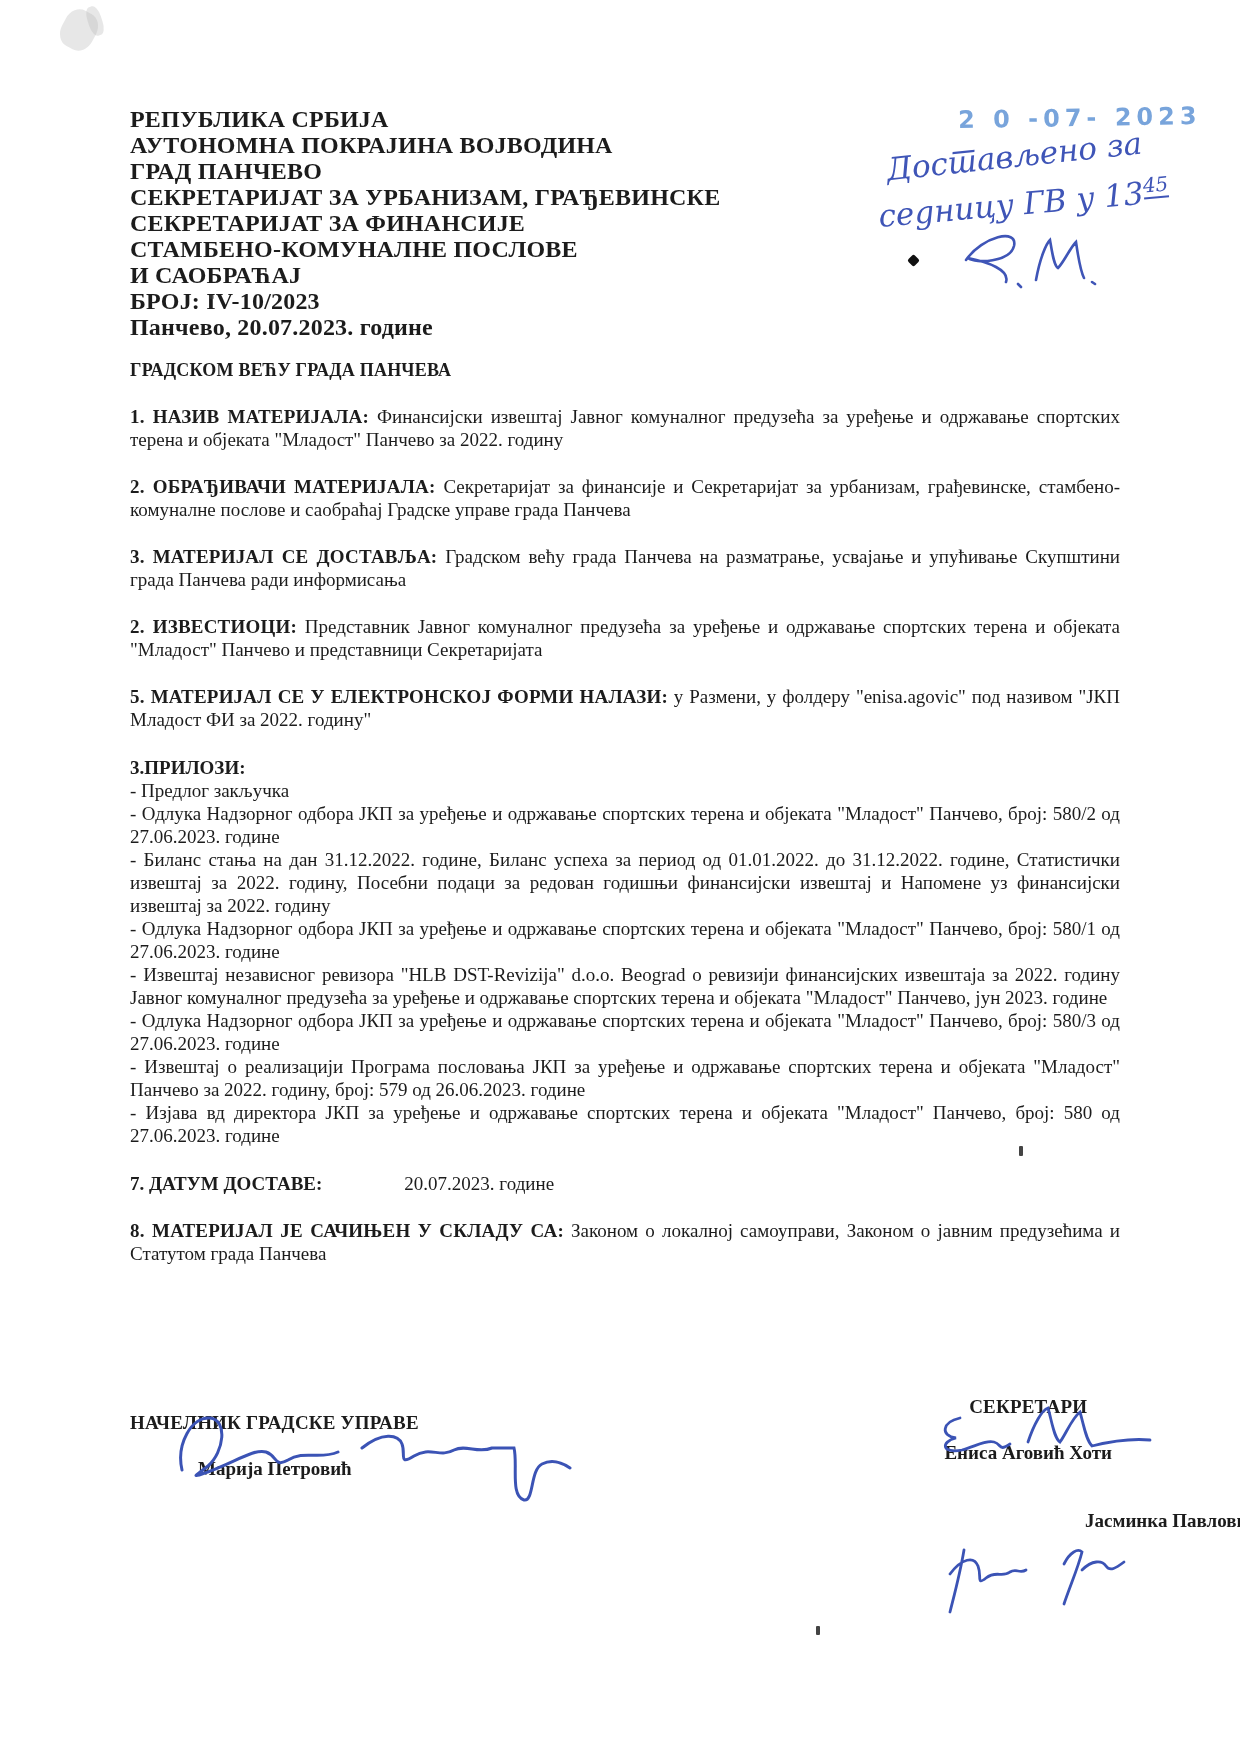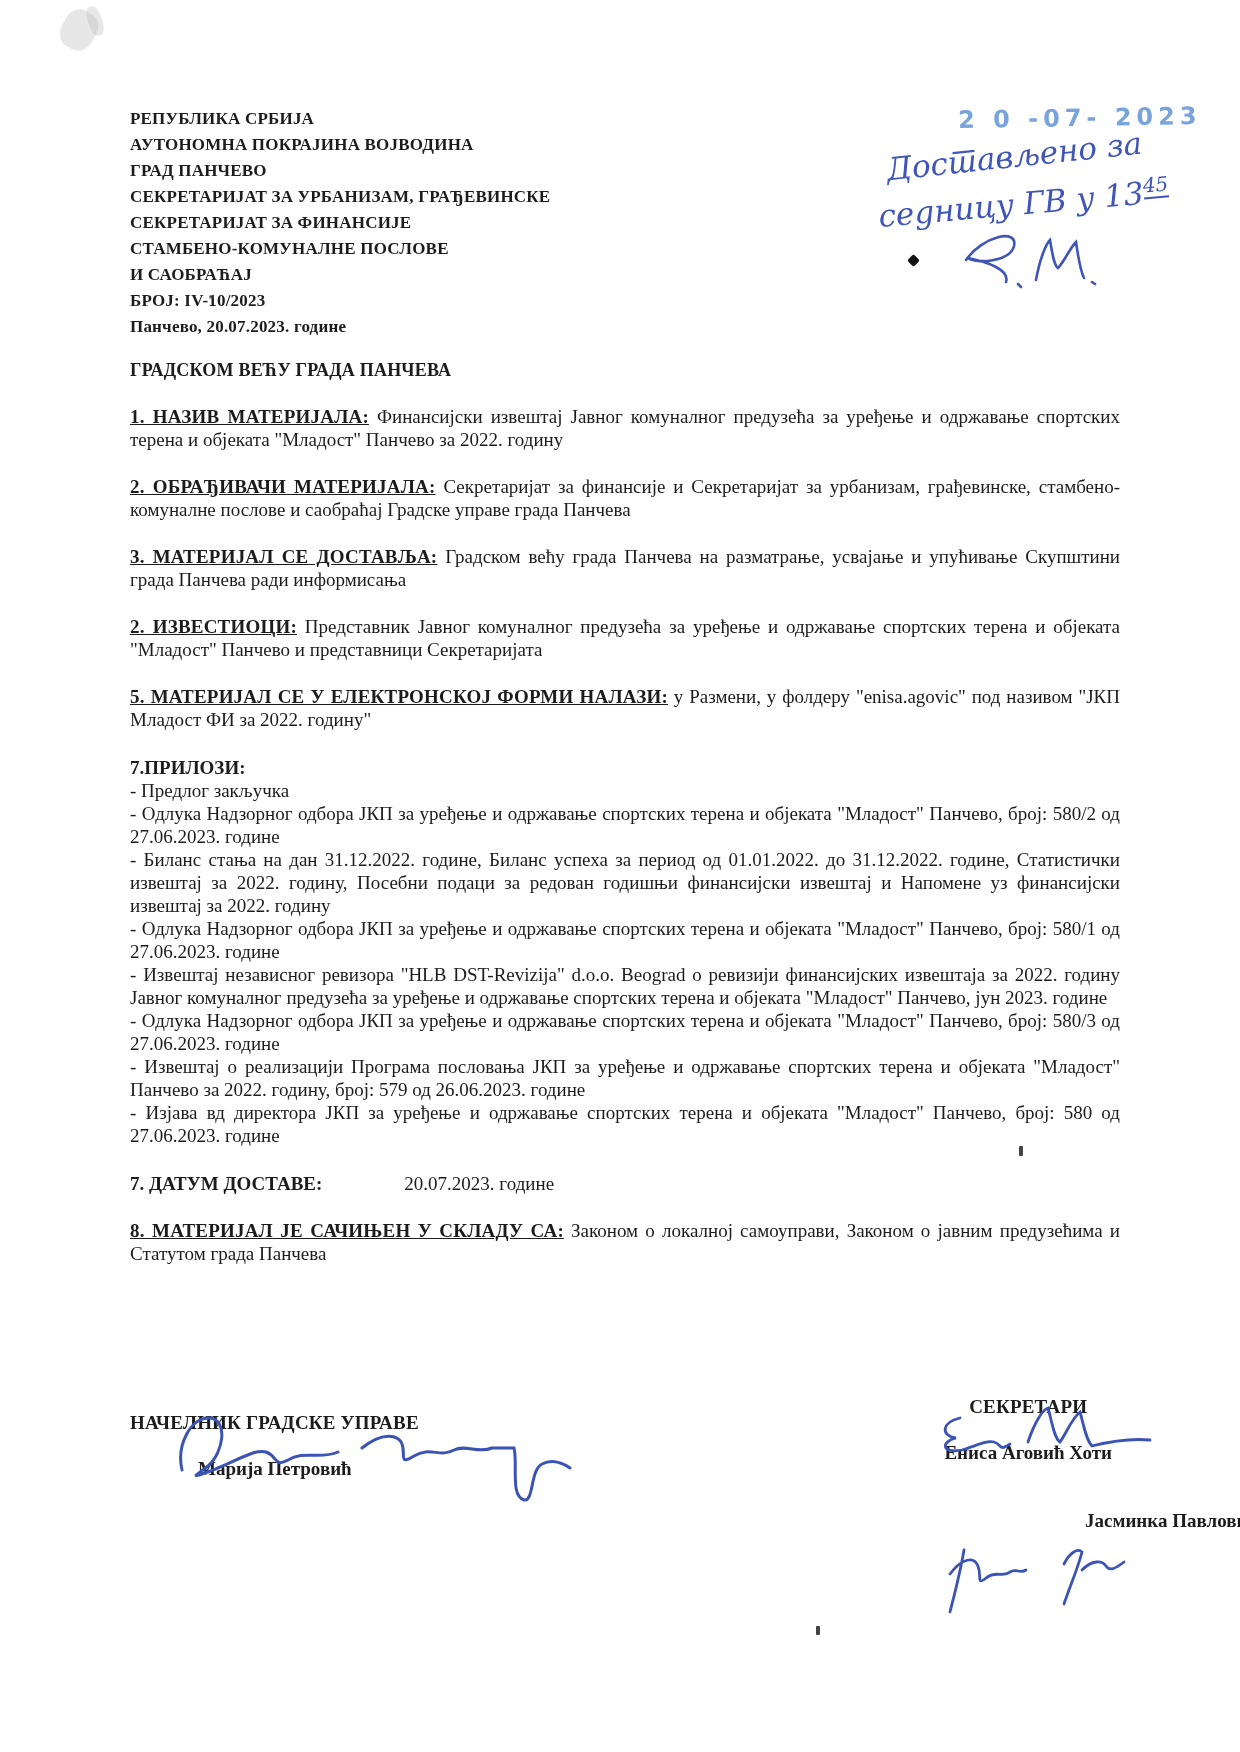--- a/index.html
+++ b/index.html
@@ -9,24 +9,24 @@
     width:1240px; height:1752px;
     background:#ffffff;
     font-family:"Liberation Serif", serif;
     color:#1c1c1c;
     overflow:hidden;
     margin:0 auto;
   }
   .content {
     position:absolute; left:130px; top:106px; width:990px;
   }
-  .hdr-line { font-weight:bold; font-size:17px; line-height:26px; letter-spacing:.2px; }
+  .hdr-line { font-weight:bold; font-size:24px; line-height:26px; letter-spacing:.2px; }
   .recipient { font-weight:bold; font-size:18px; margin-top:20px; letter-spacing:.2px; }
   .para { font-size:19px; line-height:23px; text-align:justify; margin-top:24px; }
-  .para b { letter-spacing:.2px;text-decoration:underline; }
+  .para b { letter-spacing:.2px; }
   .att-title { font-weight:bold; font-size:19px; margin-top:26px; }
   .att-item { font-size:19px; line-height:23px; text-align:justify; }
   .it { }
   .date-row { margin-top:26px; font-size:19px; }
   .date-row .val { margin-left:82px; }
   .sig-row { position:absolute; left:130px; top:1396px; width:990px; }
   .sig-title { font-weight:bold; font-size:19px; letter-spacing:.2px; }
   .sig-name { font-weight:bold; font-size:19px; }
   .sig-left { position:absolute; left:0; top:16px; }
   .sig-left .sig-name { margin-left:68px; margin-top:24px; }
@@ -99,21 +99,21 @@
     <p class="para"><b>1. НАЗИВ МАТЕРИЈАЛА:</b> <span>Финансијски извештај Јавног комуналног предузећа за уређење и одржавање спортских терена и објеката "Младост" Панчево за 2022. годину</span></p>
 
     <p class="para"><b>2. ОБРАЂИВАЧИ МАТЕРИЈАЛА:</b> <span>Секретаријат за финансије и Секретаријат за урбанизам, грађевинске, стамбено-комуналне послове и саобраћај Градске управе града Панчева</span></p>
 
     <p class="para"><b>3. МАТЕРИЈАЛ СЕ ДОСТАВЉА:</b> <span>Градском већу града Панчева на разматрање, усвајање и упућивање Скупштини града Панчева ради информисања</span></p>
 
     <p class="para"><b>2. ИЗВЕСТИОЦИ:</b> <span>Представник Јавног комуналног предузећа за уређење и одржавање спортских терена и објеката "Младост" Панчево и представници Секретаријата</span></p>
 
     <p class="para"><b>5. МАТЕРИЈАЛ СЕ У ЕЛЕКТРОНСКОЈ ФОРМИ НАЛАЗИ:</b> <span>у Размени, у фолдеру "enisa.agovic" под називом "ЈКП Младост ФИ за 2022. годину"</span></p>
 
-    <div class="att-title">7.ПРИЛОЗИ:</div>
+    <div class="att-title">3.ПРИЛОЗИ:</div>
     <div>
       <div class="att-item">- Предлог закључка</div>
       <div class="att-item it">- Одлука Надзорног одбора ЈКП за уређење и одржавање спортских терена и објеката "Младост" Панчево, број: 580/2 од 27.06.2023. године</div>
       <div class="att-item">- Биланс стања на дан 31.12.2022. године, Биланс успеха за период од 01.01.2022. до 31.12.2022. године, Статистички извештај за 2022. годину, Посебни подаци за редован годишњи финансијски извештај и Напомене уз финансијски извештај за 2022. годину</div>
       <div class="att-item it">- Одлука Надзорног одбора ЈКП за уређење и одржавање спортских терена и објеката "Младост" Панчево, број: 580/1 од 27.06.2023. године</div>
       <div class="att-item">- Извештај независног ревизора "HLB DST-Revizija" d.o.o. Beograd о ревизији финансијских извештаја за 2022. годину Јавног комуналног предузећа за уређење и одржавање спортских терена и објеката "Младост" Панчево, јун 2023. године</div>
       <div class="att-item it">- Одлука Надзорног одбора ЈКП за уређење и одржавање спортских терена и објеката "Младост" Панчево, број: 580/3 од 27.06.2023. године</div>
       <div class="att-item">- Извештај о реализацији Програма пословања ЈКП за уређење и одржавање спортских терена и објеката "Младост" Панчево за 2022. годину, број: 579 од 26.06.2023. године</div>
       <div class="att-item">- Изјава вд директора ЈКП за уређење и одржавање спортских терена и објеката "Младост" Панчево, број: 580 од 27.06.2023. године</div>
     </div>

